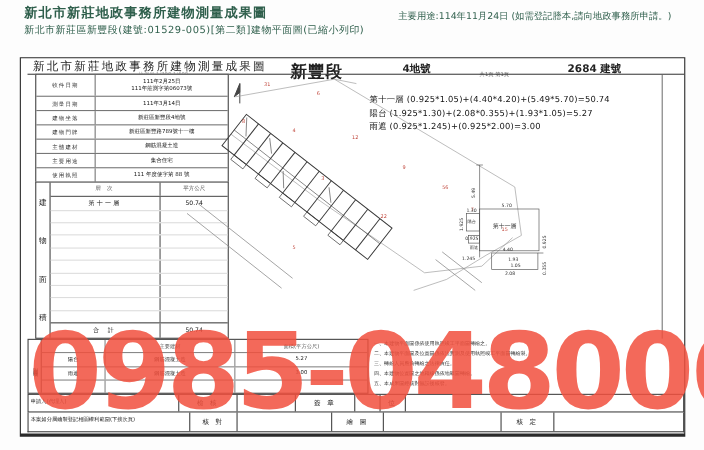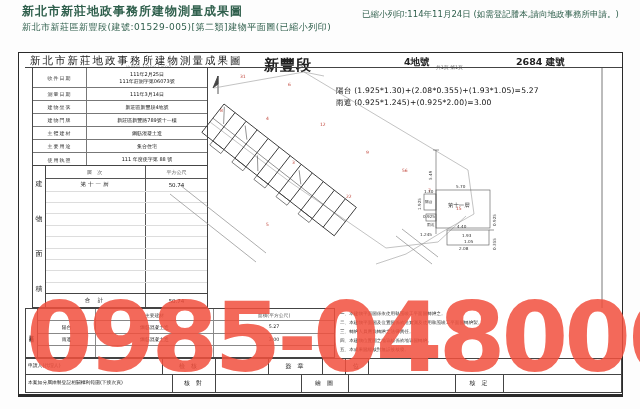--- a/index.html
+++ b/index.html
@@ -8,21 +8,21 @@
   .abs{position:absolute;}
   
   .sys-title{left:22px;top:3px;font-size:12px;font-weight:600;letter-spacing:1px;color:#2f5f4c;}
   .sys-sub{left:22px;top:21px;font-size:9px;letter-spacing:.5px;color:#2f5f4c;}
   .query-date{left:362px;top:9px;font-size:8.5px;color:#2f5f4c;}
   
   #sheet{left:18px;top:52px;width:603px;height:341px;background:#fff;
          border:1.5px solid #2a2a2a;border-bottom-width:3px;z-index:1;}
   .doc-title{left:30px;top:54px;font-size:10.5px;font-weight:400;letter-spacing:2px;z-index:2;}
   .sec-name{left:264px;top:56px;font-size:15px;font-weight:700;letter-spacing:1px;z-index:2;}
-  .land-no{left:366px;top:56px;font-size:9.5px;font-weight:700;z-index:2;margin-left:38px;}
+  .land-no{left:366px;top:56px;font-size:9.5px;font-weight:700;z-index:2;}
   .bldg-no{left:516px;top:56px;font-size:9.5px;font-weight:700;z-index:2;}
   .tiny-note{font-size:4.8px;color:#999;z-index:2;}
   .hline{border-top:1px solid #444;height:0;z-index:2;}
   
   #info-table{left:32px;top:67px;width:176px;border:1px solid #444;background:#fff;z-index:2;box-sizing:border-box;}
   .info-row{display:flex;border-bottom:1px solid #777;box-sizing:border-box;}
   .info-row:last-child{border-bottom:none;}
   .info-label{width:54px;border-right:1px solid #777;display:flex;align-items:center;justify-content:center;
               font-size:5px;color:#333;letter-spacing:1px;box-sizing:border-box;}
   .info-value{flex:1;display:flex;flex-direction:column;align-items:center;justify-content:center;
@@ -67,21 +67,21 @@
   #map-svg{left:170px;top:66px;z-index:2;}
   text{font-family:"DejaVu Sans","Liberation Sans",sans-serif;}
 </style>
 </head>
 <body>
 
 <div id="page">
 
   <div class="abs sys-title">新北市新莊地政事務所建物測量成果圖</div>
   <div class="abs sys-sub">新北市新莊區新豐段(建號:01529-005)[第二類]建物平面圖(已縮小列印)</div>
-  <div class="abs query-date">已縮小列印:114年11月24日 (如需登記謄本,請向地政事務所申請。)</div>
+  <div class="abs query-date">主要用途:114年11月24日 (如需登記謄本,請向地政事務所申請。)</div>
 
   <div id="sheet" class="abs"></div>
 
   <div class="abs doc-title">新北市新莊地政事務所建物測量成果圖</div>
   <div class="abs sec-name">新豐段</div>
   <div class="abs land-no">4地號</div>
   <div class="abs bldg-no">2684 建號</div>
   <div class="abs tiny-note" style="left:126px;top:64px;">比例尺 1/300 1/600</div>
   <div class="abs tiny-note" style="left:436px;top:64px;color:#666;">共1頁 第1頁</div>
   <div class="abs hline" style="left:25px;top:67px;width:597px;"></div>
@@ -173,20 +173,21 @@
           <div class="area-c2"></div>
         </div>
       <div class="area-frow">
         <div class="area-c1" style="border-right:1px solid #555;letter-spacing:3px;">合 計</div>
         <div class="area-c2">50.74</div>
       </div>
     </div>
   </div>
 
   <div id="formulas" class="abs">
+    <div>第十一層 (0.925*1.05)+(4.40*4.20)+(5.49*5.70)=50.74</div>
     <div>陽台 (1.925*1.30)+(2.08*0.355)+(1.93*1.05)=5.27</div>
     <div>雨遮 (0.925*1.245)+(0.925*2.00)=3.00</div>
   </div>
 
   <svg id="map-svg" class="abs" width="440" height="242" viewBox="0 0 440 242">
     <g stroke="#444" stroke-width="0.9" fill="#444">
       <line x1="48" y1="28" x2="48" y2="10"></line>
       <path d="M48,10 L43,22 L48,18 Z"></path>
     </g>
     <g stroke="#9a9a9a" fill="none" stroke-width="0.6">

